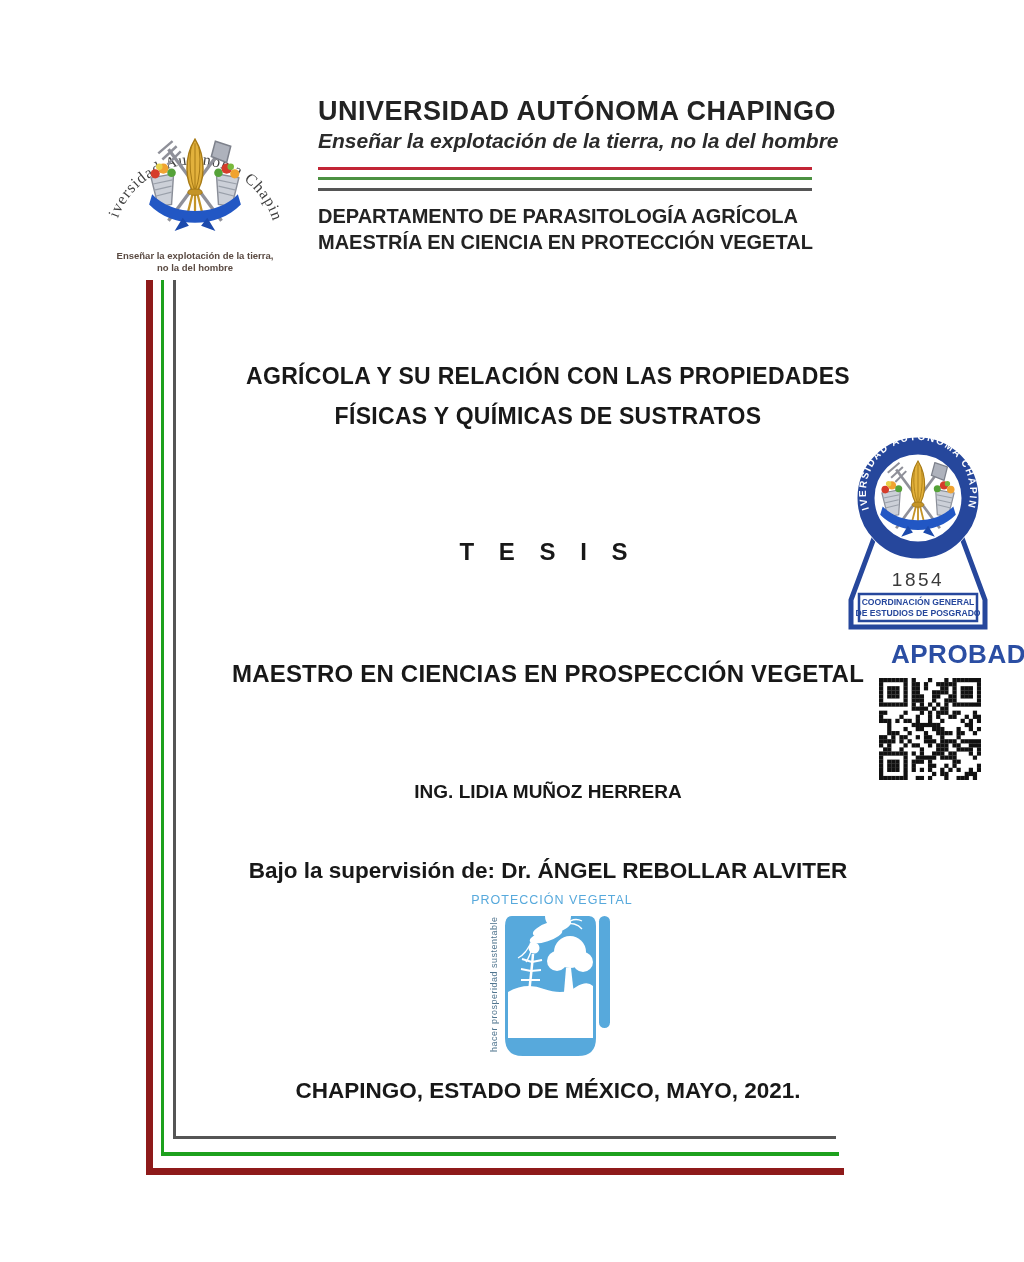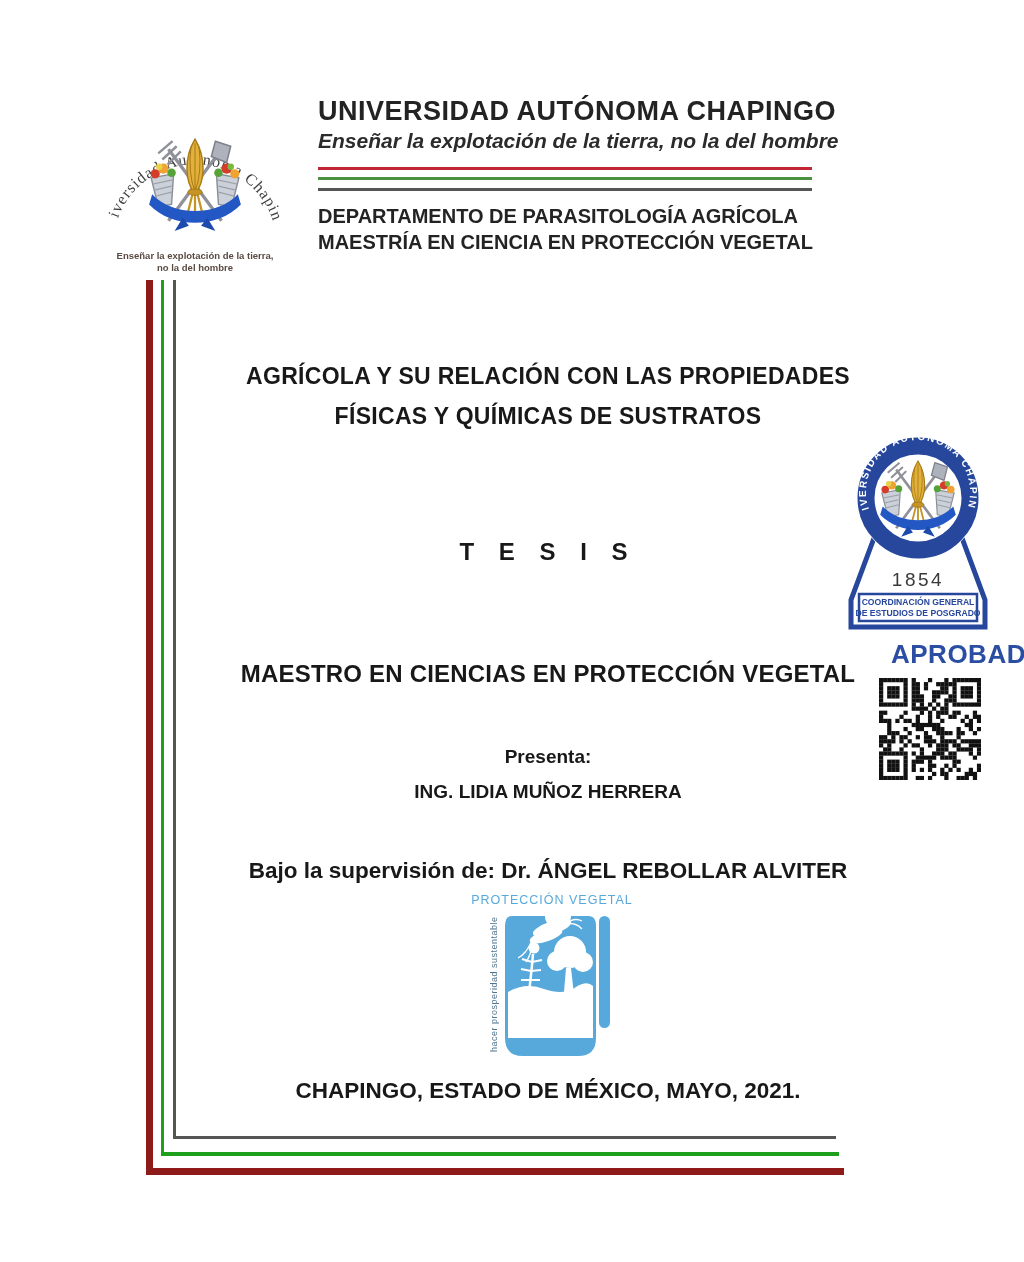--- a/index.html
+++ b/index.html
@@ -107,22 +107,21 @@
   <div class="frame gray"></div>
 
   <div class="abs center-block thesis-title">
     <div>AGRÍCOLA Y SU RELACIÓN CON LAS PROPIEDADES</div>
     <div>FÍSICAS Y QUÍMICAS DE SUSTRATOS</div>
   </div>
 
   <div class="abs center-block tesis-word">T E S I S</div>
 
 
-  <div class="abs center-block degree">MAESTRO EN CIENCIAS EN PROTECCIÓN VEGETAL</div>
-  <div class="abs center-block presenta">Presenta:</div>
+  <div class="abs center-block degree">MAESTRO EN CIENCIAS EN PROSPECCIÓN VEGETAL</div>
   <div class="abs center-block author">ING. LIDIA MUÑOZ HERRERA</div>
   <div class="abs center-block supervision">Bajo la supervisión de: Dr. ÁNGEL REBOLLAR ALVITER</div>
 
   <div class="abs seal-col">
     <svg width="150" height="200" viewBox="0 0 150 200">
       <defs>
           <path id="sealArc" d="M 27 78 A 52 52 0 1 1 123 78" fill="none"></path>
         </defs>
 
       <path d="M34 96 L8 166 L8 193 L142 193 L142 166 L116 96 Z" fill="#ffffff" stroke="#26479c" stroke-width="5" stroke-linejoin="miter"></path>

